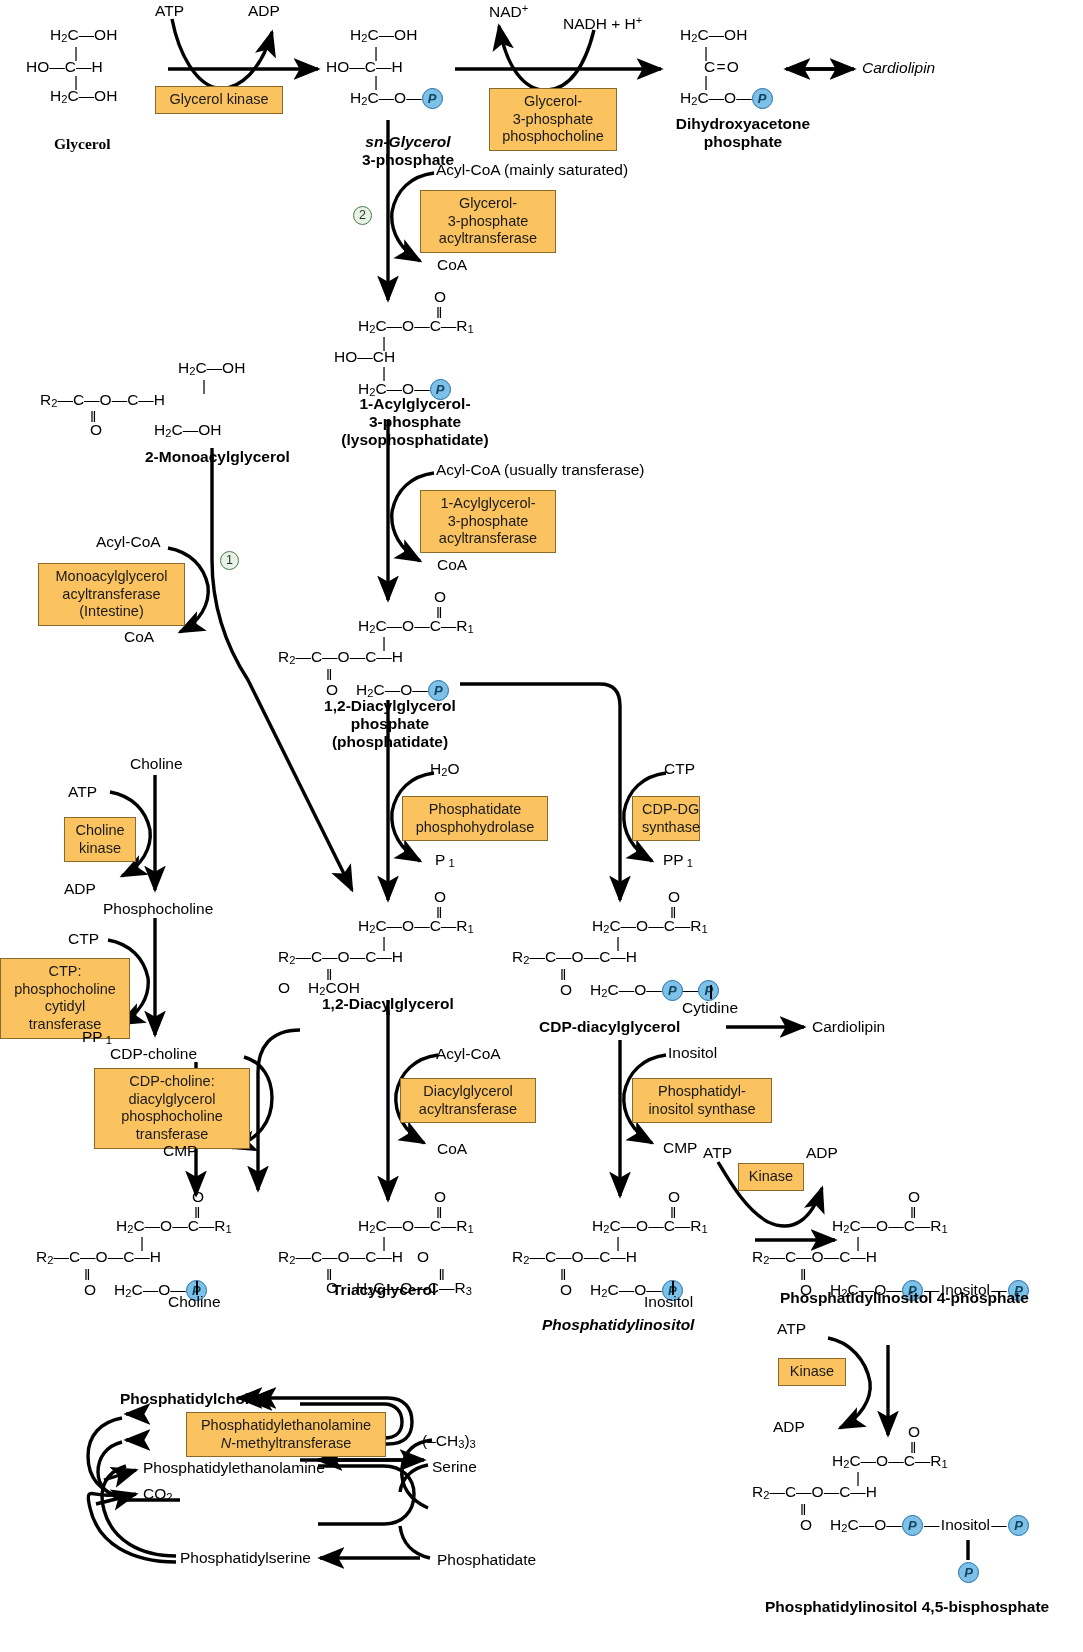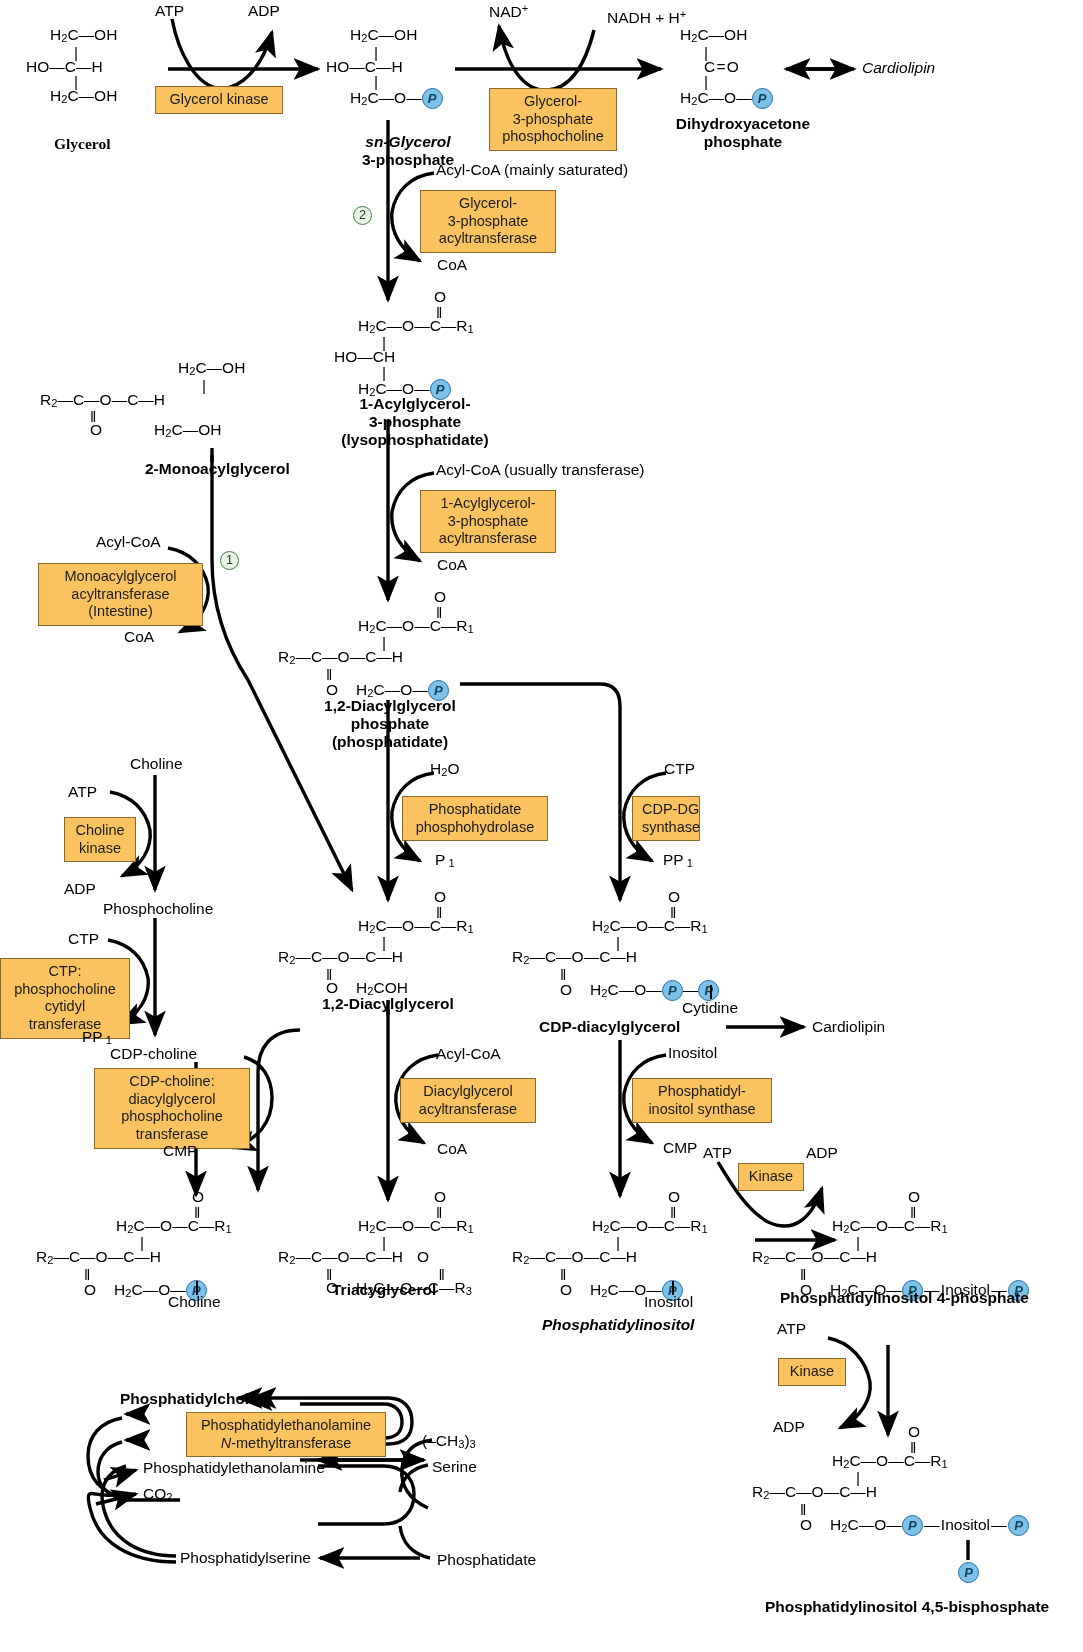--- a/index.html
+++ b/index.html
@@ -157,21 +157,21 @@
     <div style="margin-left:24px;height:14px;">|</div>
     <div style="margin-left:-24px;">HO—C—H</div>
     <div style="margin-left:24px;height:14px;">|</div>
     <div>H<sub>2</sub>C—OH</div>
   </div>
   <div class="abs txt bold" style="left:54px;top:135px;font-family:Liberation Serif, serif;"><span>Glycerol</span></div>
 
   <div class="abs enz" style="left:155px;top:86px;width:128px;"><span>Glycerol kinase</span></div>
 
   <div class="abs txt" style="left:489px;top:2px;"><span>NAD</span><sup>+</sup></div>
-  <div class="abs txt" style="left:563px;top:8px;margin-left:44px;"><span>NADH + H</span><sup>+</sup></div>
+  <div class="abs txt" style="left:563px;top:14px;"><span>NADH + H</span><sup>+</sup></div>
 
   <div class="abs struct" style="left:350px;top:27px;">
     <div>H<sub>2</sub>C—OH</div>
     <div style="margin-left:24px;height:14px;">|</div>
     <div style="margin-left:-24px;">HO—C—H</div>
     <div style="margin-left:24px;height:14px;">|</div>
     <div>H<sub>2</sub>C—O—<span class="pcirc">P</span></div>
   </div>
   <div class="abs txt bold ctr" style="left:348px;top:133px;width:120px;">
     <div><span class="ital">sn-Glycerol</span></div>
@@ -222,25 +222,25 @@
     <div>(lysophosphatidate)</div>
   </div>
 
   <div class="abs struct" style="left:40px;top:360px;">
     <div style="margin-left:138px;">H<sub>2</sub>C—OH</div>
     <div style="margin-left:162px;height:14px;">|</div>
     <div>R<sub>2</sub>—C—O—C—H</div>
     <div style="margin-left:50px;height:13px;">‖</div>
     <div style="margin-left:50px;">O<span style="display:inline-block;width:52px;"></span>H<sub>2</sub>C—OH</div>
   </div>
-  <div class="abs txt bold" style="left:145px;top:460px;"><span>2-Monoacylglycerol</span></div>
+  <div class="abs txt bold" style="left:145px;top:448px;"><span>2-Monoacylglycerol</span></div>
 
   <div class="abs txt" style="left:96px;top:533px;"><span>Acyl-CoA</span></div>
   <div class="abs" style="left:220px;top:550px;"><span class="numcirc">1</span></div>
-  <div class="abs enz" style="left:38px;top:563px;width:165px;">
+  <div class="abs enz" style="left:38px;top:563px;width:147px;">
     <div>Monoacylglycerol</div>
     <div>acyltransferase</div>
     <div>(Intestine)</div>
   </div>
   <div class="abs txt" style="left:124px;top:628px;"><span>CoA</span></div>
 
   <div class="abs txt" style="left:436px;top:461px;"><span>Acyl-CoA (usually transferase)</span></div>
   <div class="abs enz" style="left:420px;top:490px;width:136px;">
     <div>1-Acylglycerol-</div>
     <div>3-phosphate</div>
@@ -304,21 +304,21 @@
   </div>
   <div class="abs txt" style="left:163px;top:1142px;"><span>CMP</span></div>
 
   <div class="abs struct" style="left:278px;top:889px;">
     <div style="margin-left:156px;">O</div>
     <div style="margin-left:158px;height:13px;">‖</div>
     <div style="margin-left:80px;">H<sub>2</sub>C—O—C—R<sub>1</sub></div>
     <div style="margin-left:104px;height:14px;">|</div>
     <div>R<sub>2</sub>—C—O—C—H</div>
     <div style="margin-left:48px;height:13px;">‖</div>
-    <div style="margin-left:48px;">O<span style="display:inline-block;width:18px;"></span>H<sub>2</sub>COH</div>
+    <div style="">O<span style="display:inline-block;width:18px;"></span>H<sub>2</sub>COH</div>
   </div>
   <div class="abs txt bold" style="left:322px;top:995px;"><span>1,2-Diacylglycerol</span></div>
 
   <div class="abs txt" style="left:436px;top:1045px;"><span>Acyl-CoA</span></div>
   <div class="abs enz" style="left:400px;top:1078px;width:136px;">
     <div>Diacylglycerol</div>
     <div>acyltransferase</div>
   </div>
   <div class="abs txt" style="left:437px;top:1140px;"><span>CoA</span></div>
 

